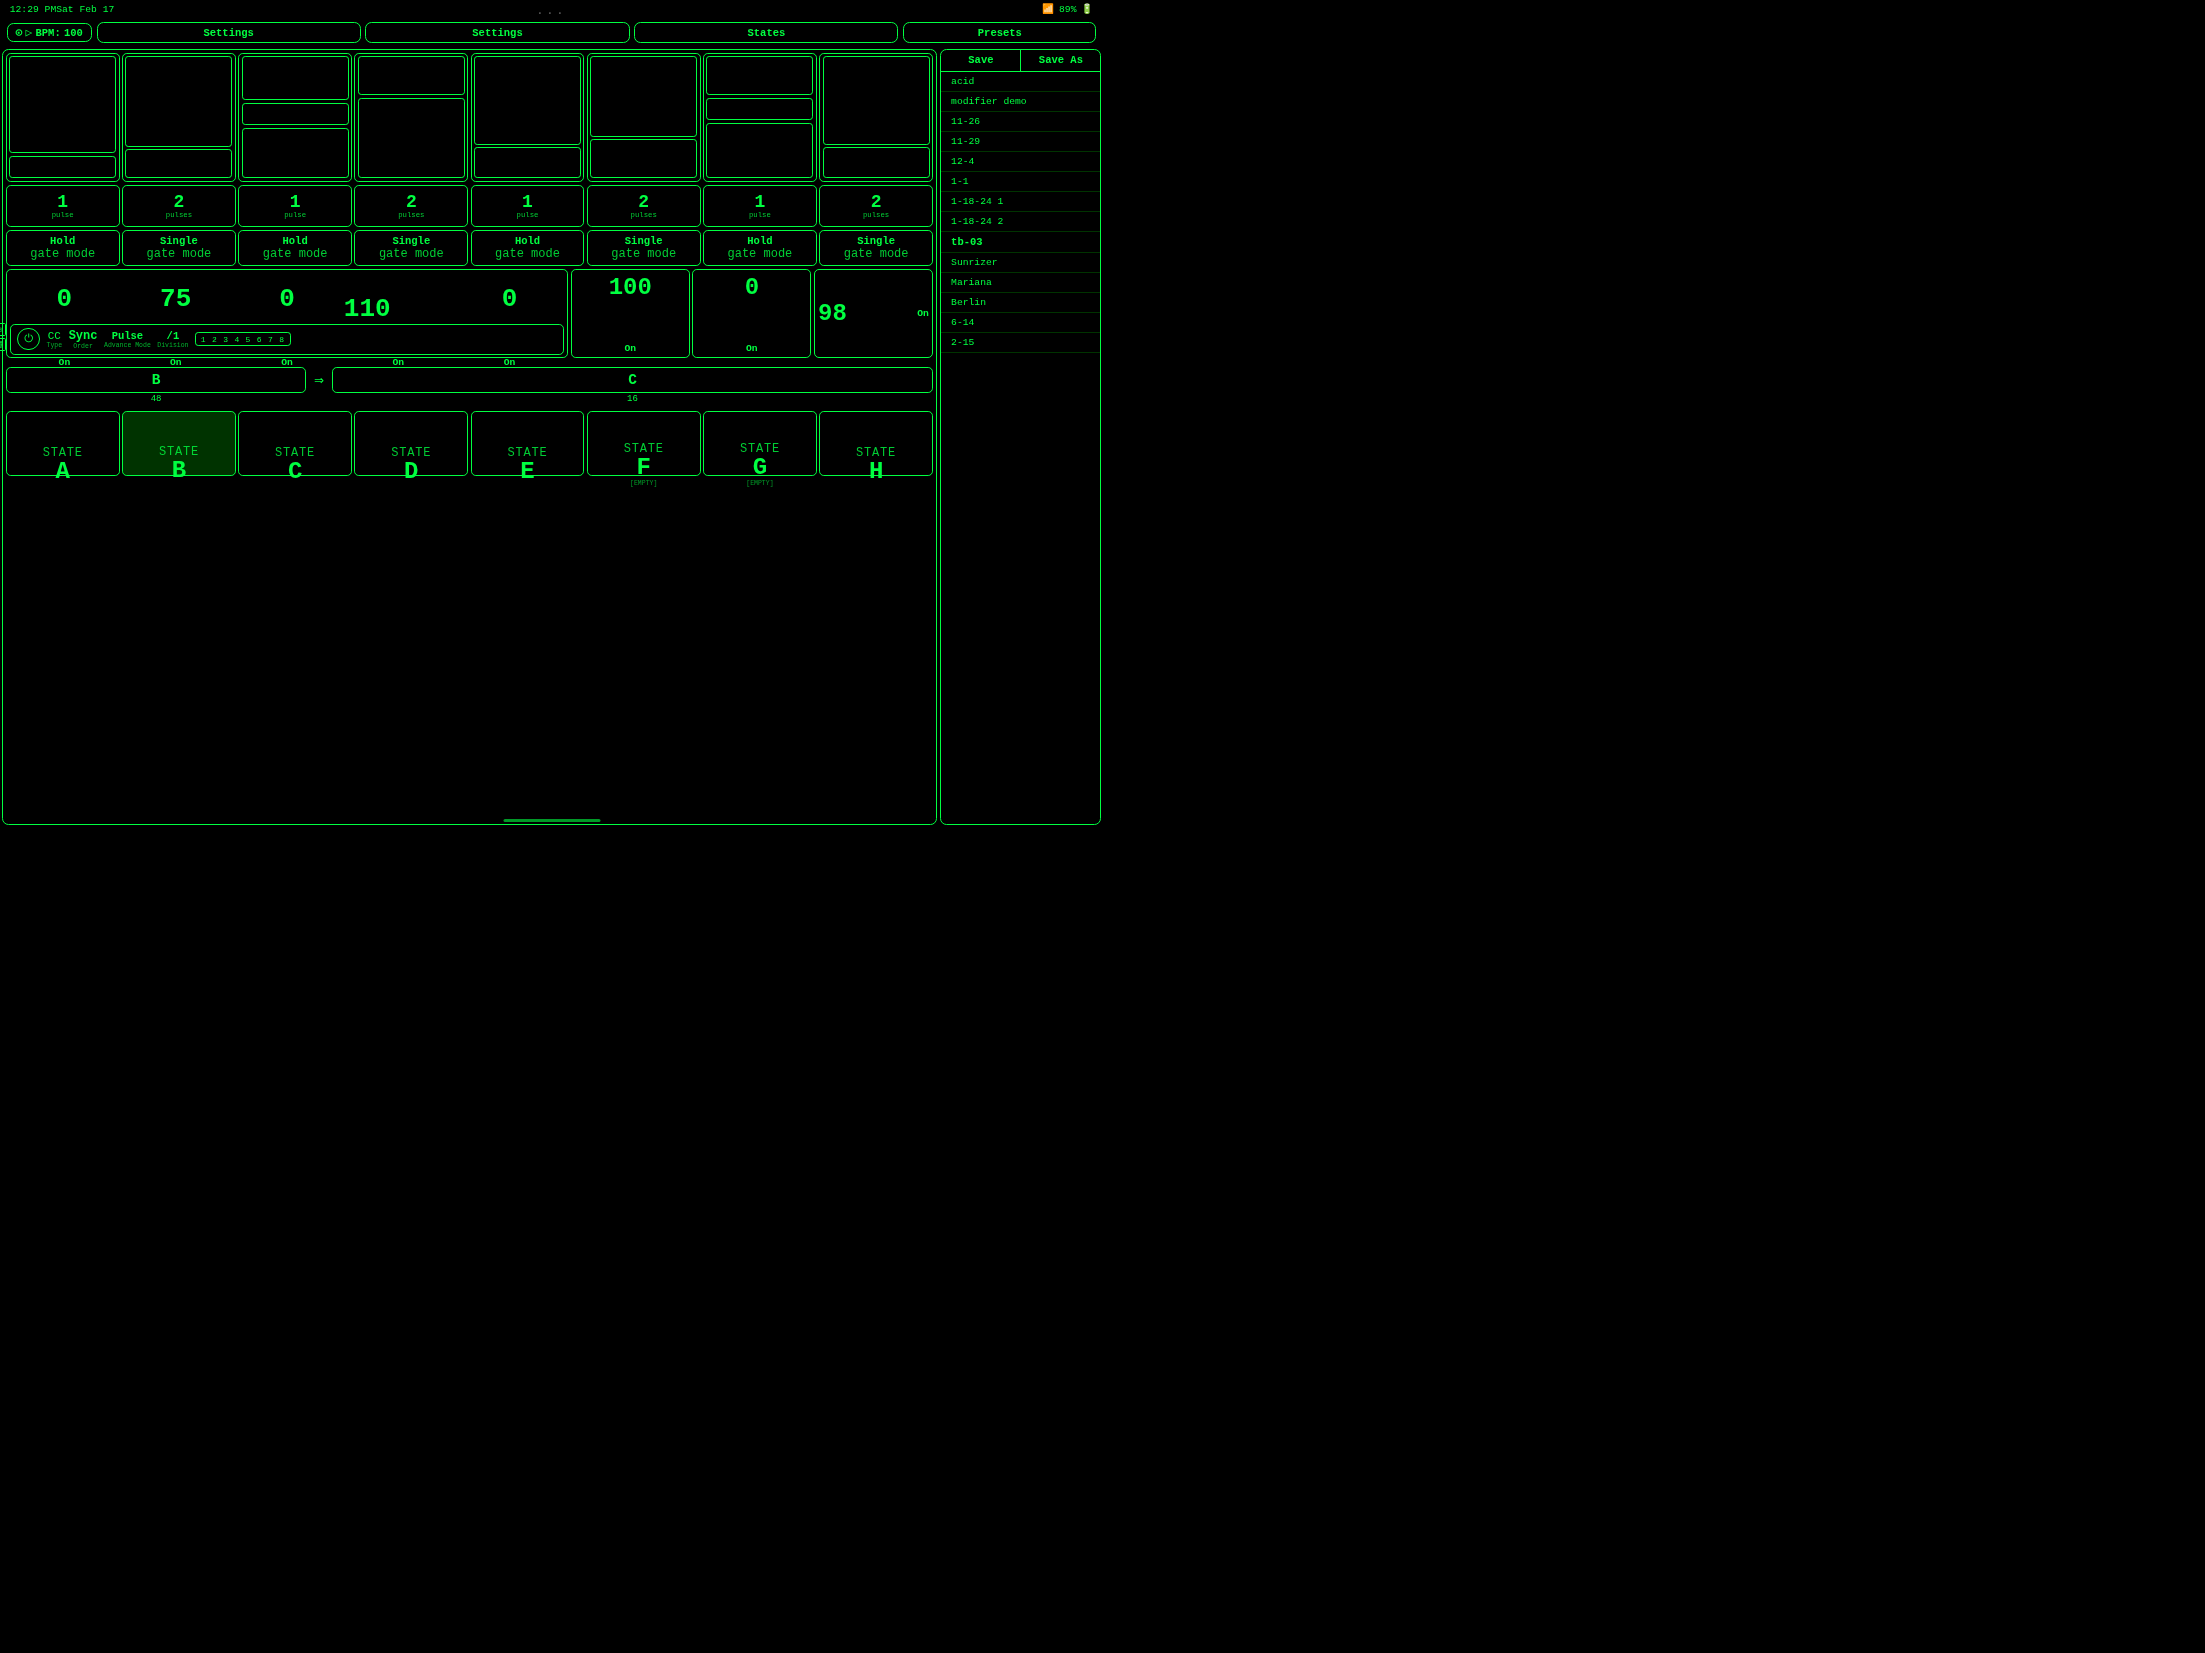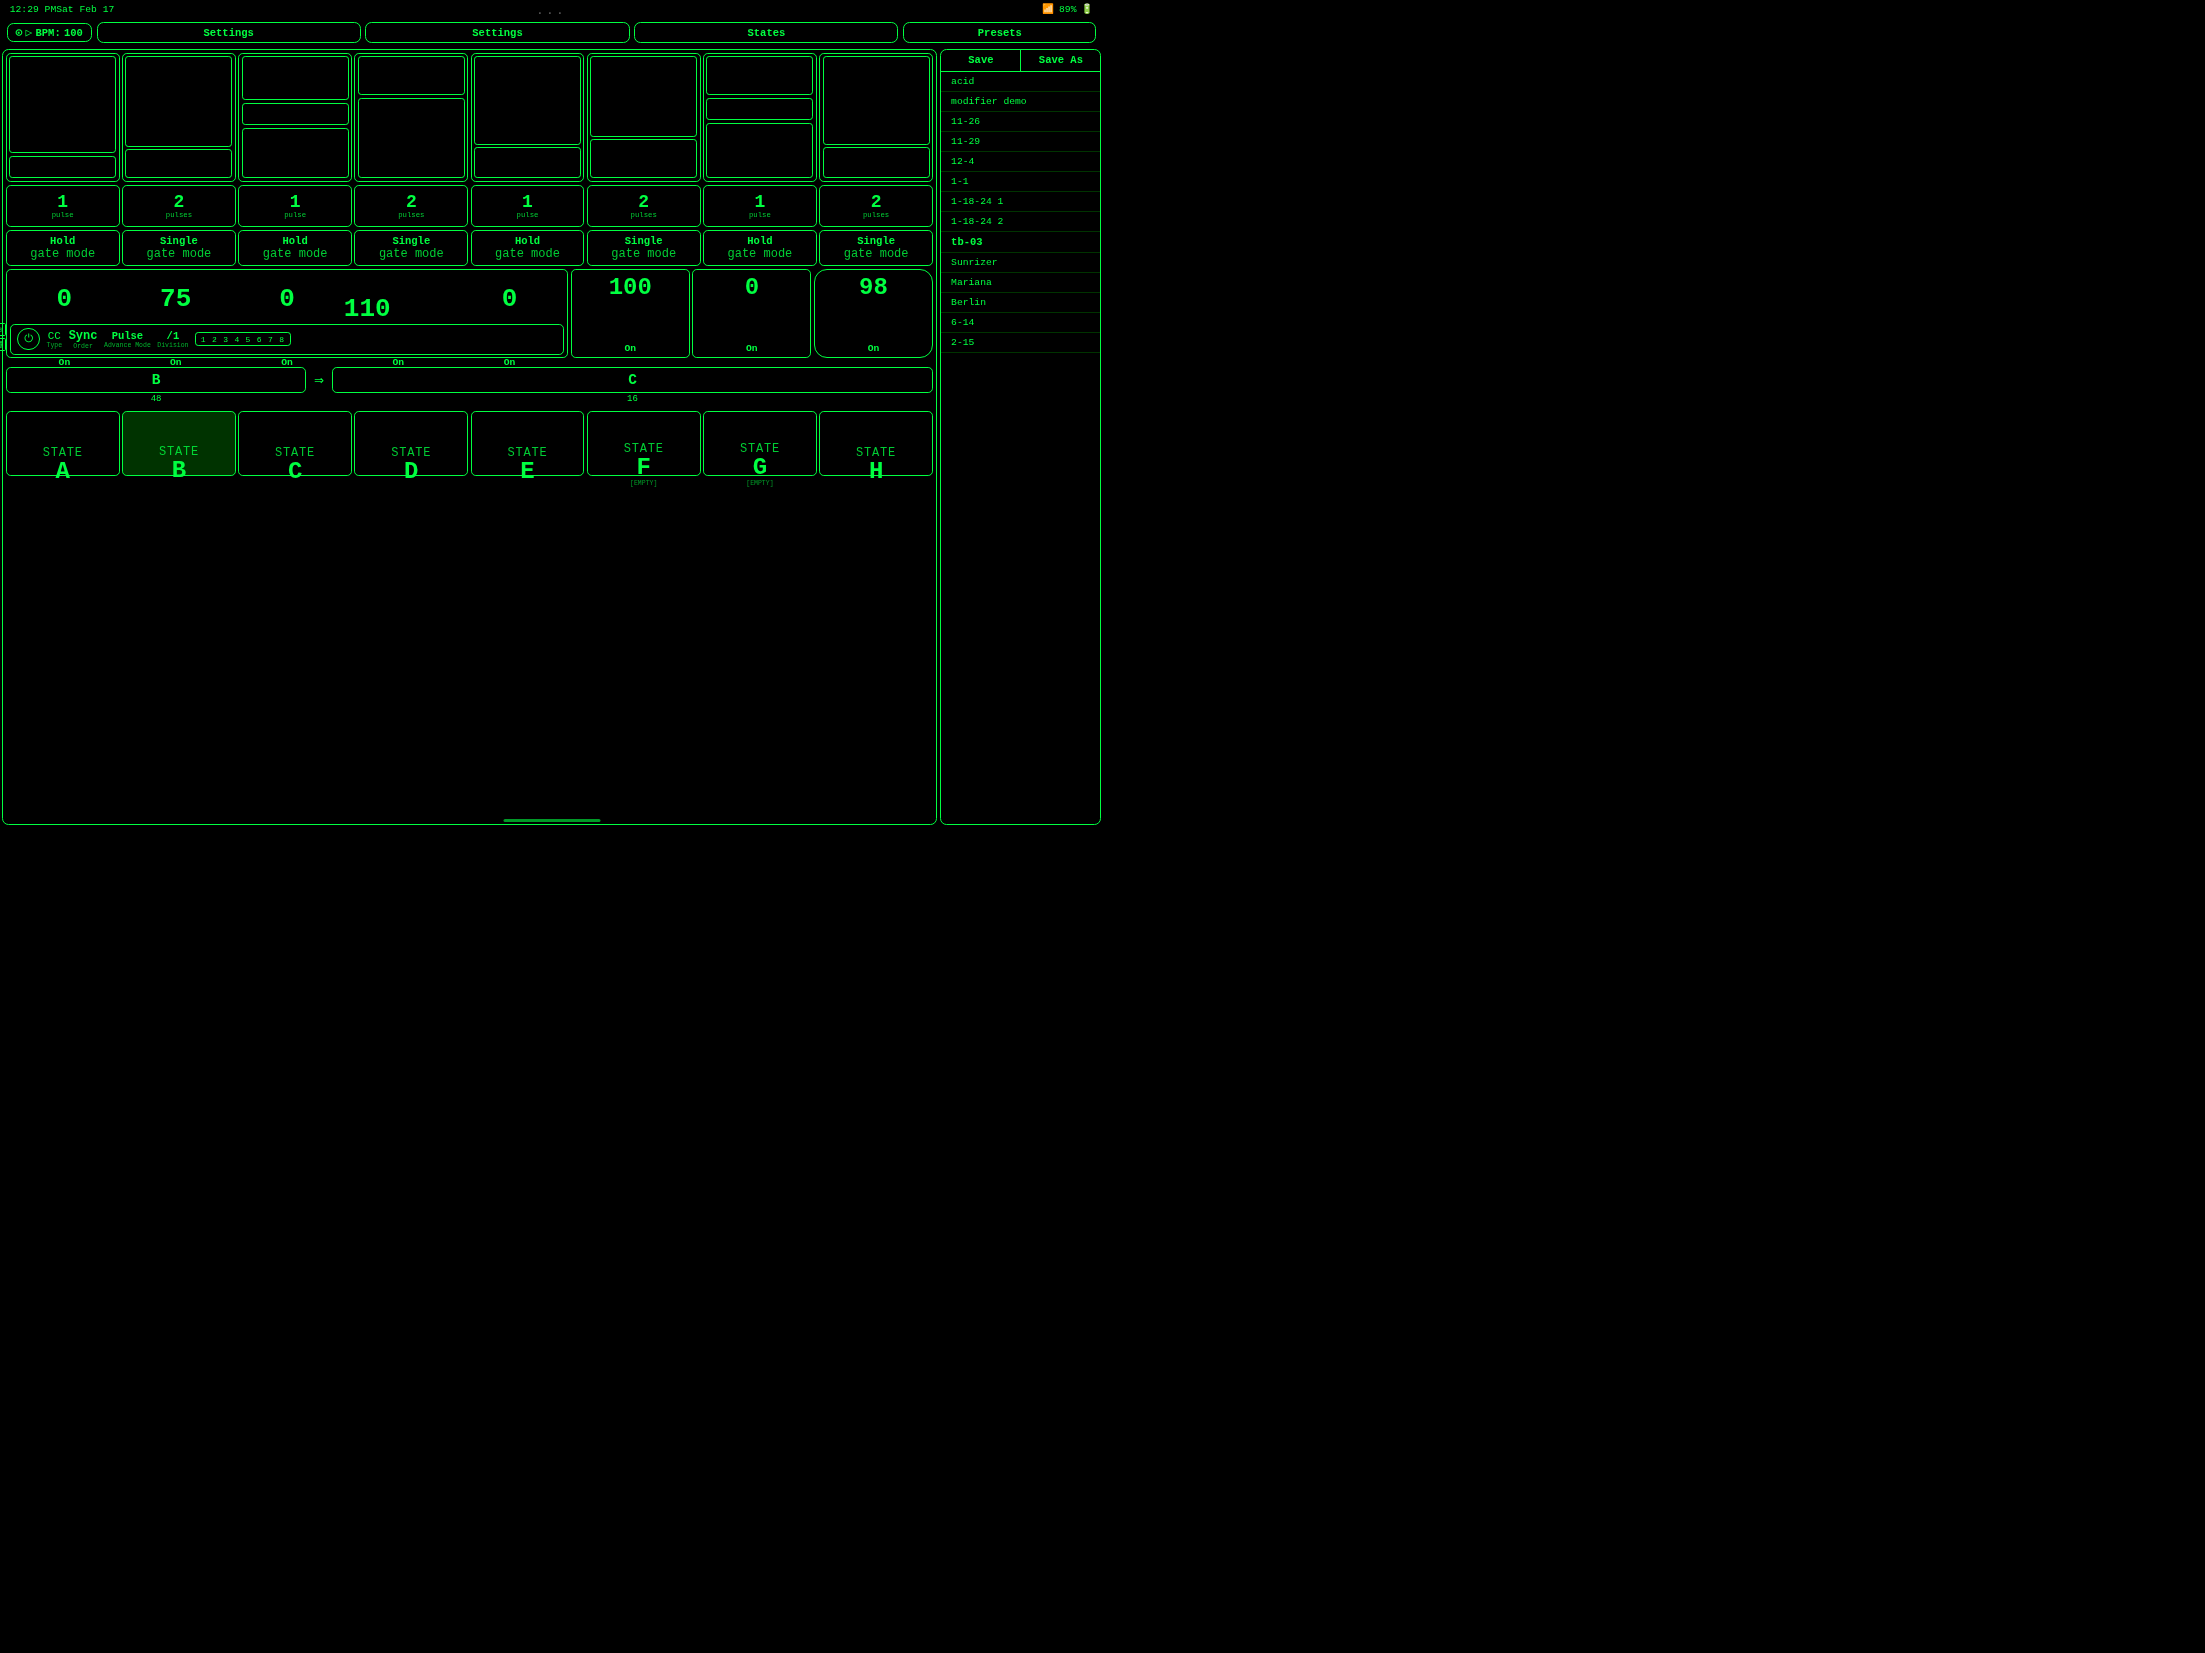--- a/index.html
+++ b/index.html
@@ -472,21 +472,21 @@
       </div>
 
       <div style="flex:1;border:1.2px solid #00ff41;border-radius:4.8px;display:flex;flex-direction:column;align-items:center;justify-content:space-between;padding:3.2px;">
         <span style="font-size:24px;font-weight:bold;">100</span>
         <span style="font-size:9.7px;font-weight:bold;">On</span>
       </div>
       <div style="flex:1;border:1.2px solid #00ff41;border-radius:4.8px;display:flex;flex-direction:column;align-items:center;justify-content:space-between;padding:3.2px;">
         <span style="font-size:24px;font-weight:bold;">0</span>
         <span style="font-size:9.7px;font-weight:bold;">On</span>
       </div>
-      <div style="flex:1;border:1.2px solid #00ff41;border-radius:13px;display:flex;flex-direction:column;align-items:center;justify-content:space-between;padding:3.2px;">
+      <div style="flex:1;border:1.2px solid #00ff41;border-radius:5px;display:flex;align-items:center;justify-content:space-between;padding:3.2px;">
         <span style="font-size:24px;font-weight:bold;">98</span>
         <span style="font-size:9.7px;font-weight:bold;">On</span>
       </div>
     </div>
 
     <div style="display:flex;gap:4.8px;align-items:center;height:45px;margin-top:1.6px;">
       <div style="flex:1;display:flex;flex-direction:column;align-items:center;">
         <div style="border:1.2px solid #00ff41;border-radius:4.8px;display:flex;align-items:center;justify-content:center;width:100%;height:26px;font-size:14.5px;font-weight:bold;">B</div>
         <span style="font-size:9px;margin-top:1.6px;">48</span>
       </div>

